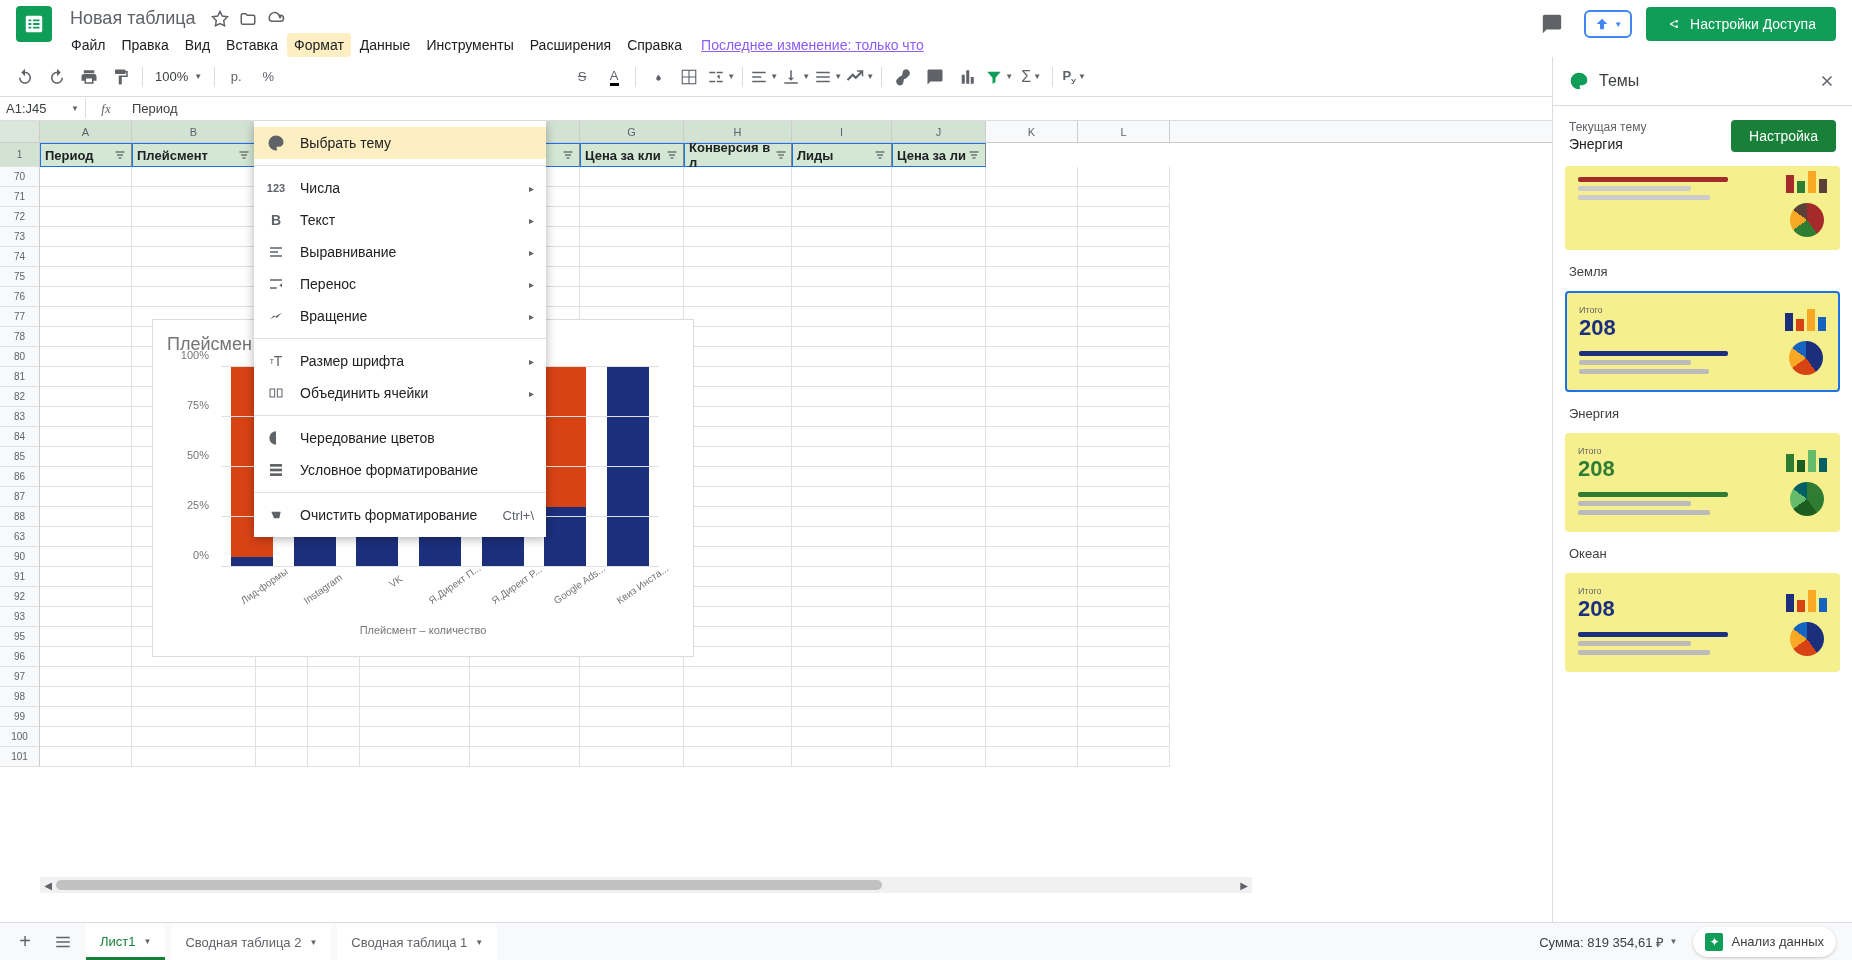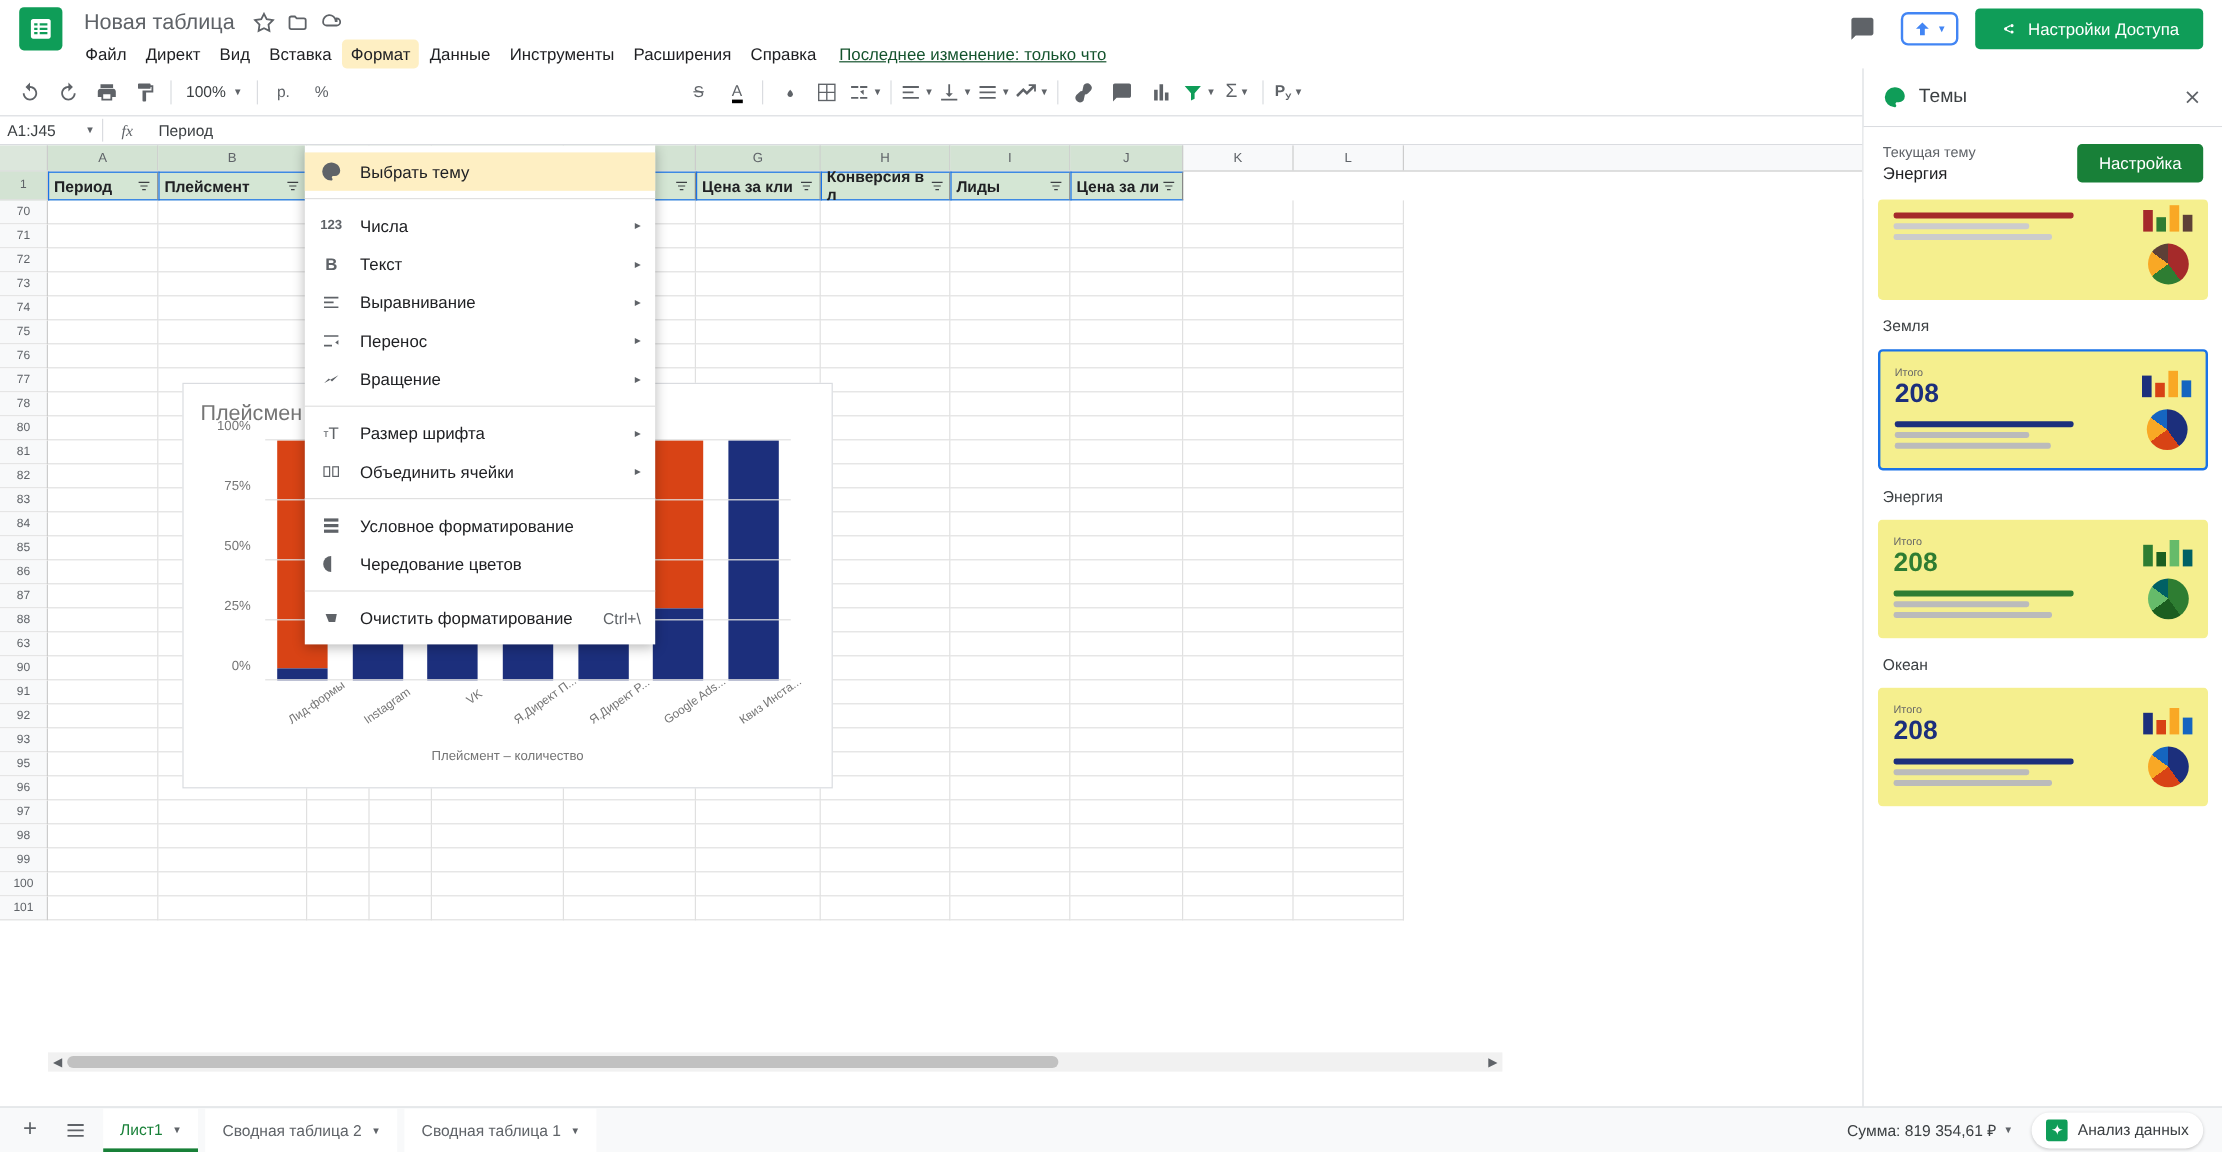--- a/index.html
+++ b/index.html
@@ -9,21 +9,21 @@
 .header { display: flex; align-items: flex-start; padding: 6px 16px 0; }
 .doc-icon { width: 36px; height: 36px; background: #0f9d58; border-radius: 4px; margin-right: 12px; display: flex; align-items: center; justify-content: center; }
 .doc-icon svg { width: 22px; height: 22px; fill: #fff; }
 .title-area { flex: 1; }
 .title-row { display: flex; align-items: center; gap: 8px; }
 .doc-title { font-size: 18px; color: #5f6368; padding: 2px 6px; }
 .title-icon { width: 20px; height: 20px; color: #5f6368; cursor: pointer; display: flex; align-items: center; justify-content: center; }
 .menu-bar { display: flex; gap: 2px; margin-top: 2px; align-items: center; }
 .menu-item { padding: 4px 7px; font-size: 14px; color: #202124; cursor: pointer; border-radius: 4px; }
 .menu-item.active { background: #feefc3; }
-.last-edit { color: #14532d; text-decoration: underline; margin-left: 10px; font-size: 14px; }
+.last-edit { color: #8b5cf6; text-decoration: underline; margin-left: 10px; font-size: 14px; }
 .header-right { display: flex; align-items: center; gap: 14px; margin-left: auto; }
 .header-btn { width: 36px; height: 36px; display: flex; align-items: center; justify-content: center; cursor: pointer; border-radius: 50%; color: #5f6368; }
 .share-box { border: 2px solid #4285f4; border-radius: 6px; padding: 4px 8px; display: flex; align-items: center; gap: 4px; color: #4285f4; }
 .share-btn { background: #0f9d58; color: #fff; padding: 9px 20px; border-radius: 4px; font-size: 14px; font-weight: 500; display: flex; align-items: center; gap: 8px; cursor: pointer; }
 
 
 .toolbar { display: flex; align-items: center; padding: 4px 10px; border-bottom: 1px solid #dadce0; gap: 2px; height: 40px; }
 .tb-btn { width: 30px; height: 30px; display: flex; align-items: center; justify-content: center; cursor: pointer; border-radius: 2px; color: #5f6368; }
 .tb-sep { width: 1px; height: 20px; background: #dadce0; margin: 0 4px; }
 .tb-zoom { padding: 4px 6px; display: flex; align-items: center; gap: 4px; font-size: 13px; }
@@ -150,21 +150,21 @@
           </svg>
         </span>
       <span class="title-icon">
           <svg width="18" height="18" viewBox="0 0 24 24" fill="none" stroke="#5f6368" stroke-width="2">
             <path d="M18 10h-1a7 7 0 00-14 1 4 4 0 004 4h11a4 4 0 000-8z"></path>
           </svg>
         </span>
     </div>
     <div class="menu-bar" id="menu-bar">
         <span class="menu-item">Файл</span>
-        <span class="menu-item">Директ</span>
+        <span class="menu-item">Правка</span>
         <span class="menu-item">Вид</span>
         <span class="menu-item">Вставка</span>
         <span class="menu-item active">Формат</span>
         <span class="menu-item">Данные</span>
         <span class="menu-item">Инструменты</span>
         <span class="menu-item">Расширения</span>
         <span class="menu-item">Справка</span>
         <span class="last-edit">Последнее изменение: только что</span>
       </div>
   </div>
@@ -988,34 +988,34 @@
               <rect x="14" y="6" width="7" height="12"></rect>
             </svg>
           </span>
           <span>Объединить ячейки</span>
           <span class="dd-arrow">▸</span>
         </div>
       <div class="dd-sep"></div>
       <div class="dd-item">
           <span class="dd-icon">
             <svg width="16" height="16" viewBox="0 0 24 24" fill="#5f6368">
+              <path d="M12 2a10 10 0 100 20V2z"></path>
+            </svg>
+          </span>
+          <span>Чередование цветов</span>
+        </div>
+      <div class="dd-item">
+          <span class="dd-icon">
+            <svg width="16" height="16" viewBox="0 0 24 24" fill="#5f6368">
               <rect x="3" y="3" width="18" height="4"></rect>
               <rect x="3" y="10" width="18" height="4"></rect>
               <rect x="3" y="17" width="18" height="4"></rect>
             </svg>
           </span>
           <span>Условное форматирование</span>
-        </div>
-      <div class="dd-item">
-          <span class="dd-icon">
-            <svg width="16" height="16" viewBox="0 0 24 24" fill="#5f6368">
-              <path d="M12 2a10 10 0 100 20V2z"></path>
-            </svg>
-          </span>
-          <span>Чередование цветов</span>
         </div>
       <div class="dd-sep"></div>
       <div class="dd-item">
           <span class="dd-icon">
             <svg width="16" height="16" viewBox="0 0 24 24" fill="#5f6368">
               <path d="M6 6l12 12M5 7h14l-2 10H9z"></path>
             </svg>
           </span>
           <span>Очистить форматирование</span>
           <span class="dd-shortcut">Ctrl+\</span>

